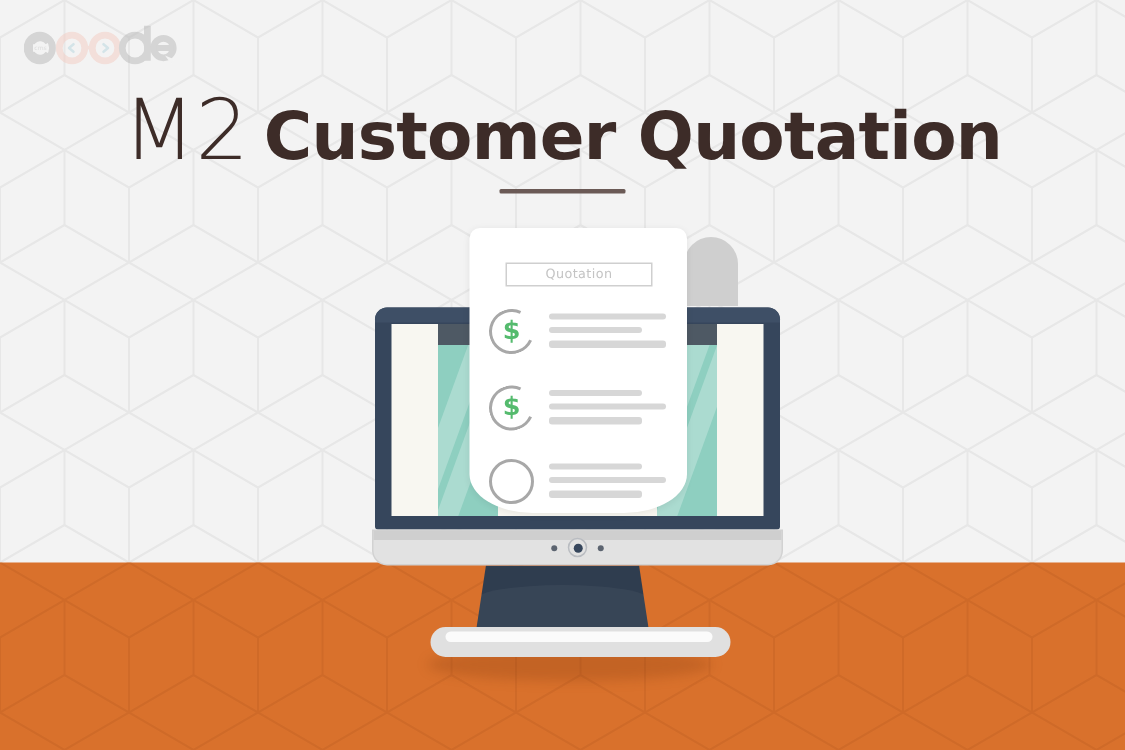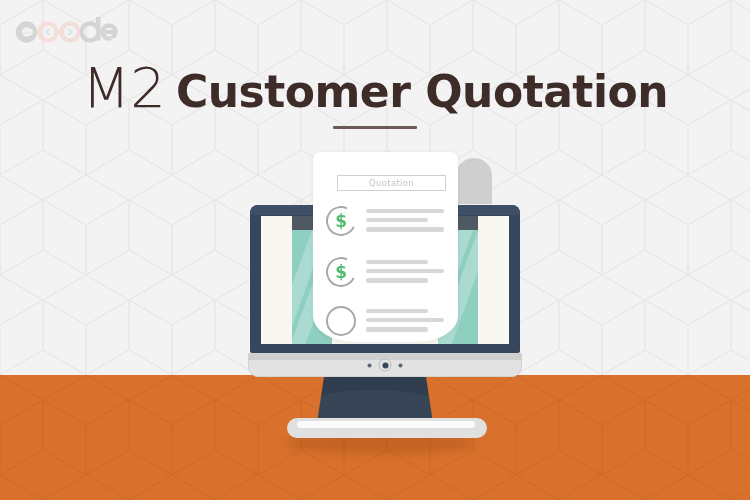--- a/index.html
+++ b/index.html
@@ -190,21 +190,21 @@
   }
   .doc {
     position:absolute; left:313px; top:152px;
     width:145px; height:190px;
     background:#ffffff;
     border-radius:7px 7px 42px 42px / 7px 7px 26px 26px;
     box-shadow:0 1px 5px rgba(0,0,0,.07);
   }
   .doc-title {
     position:absolute; left:24px; top:23px;
-    width:109px; height:16px;
+    width:98px; height:16px;
     border:1.5px solid #cfcfcf;
     display:flex; align-items:center; justify-content:center;
   }
   .doc-title span {
     font-family:"DejaVu Sans", sans-serif;
     font-size:8.5px; color:#c4c4c4; letter-spacing:.3px;
   }
   .row { position:absolute; left:13px; width:120px; height:44px; }
   .circ {
     position:absolute; left:0; top:2px;

